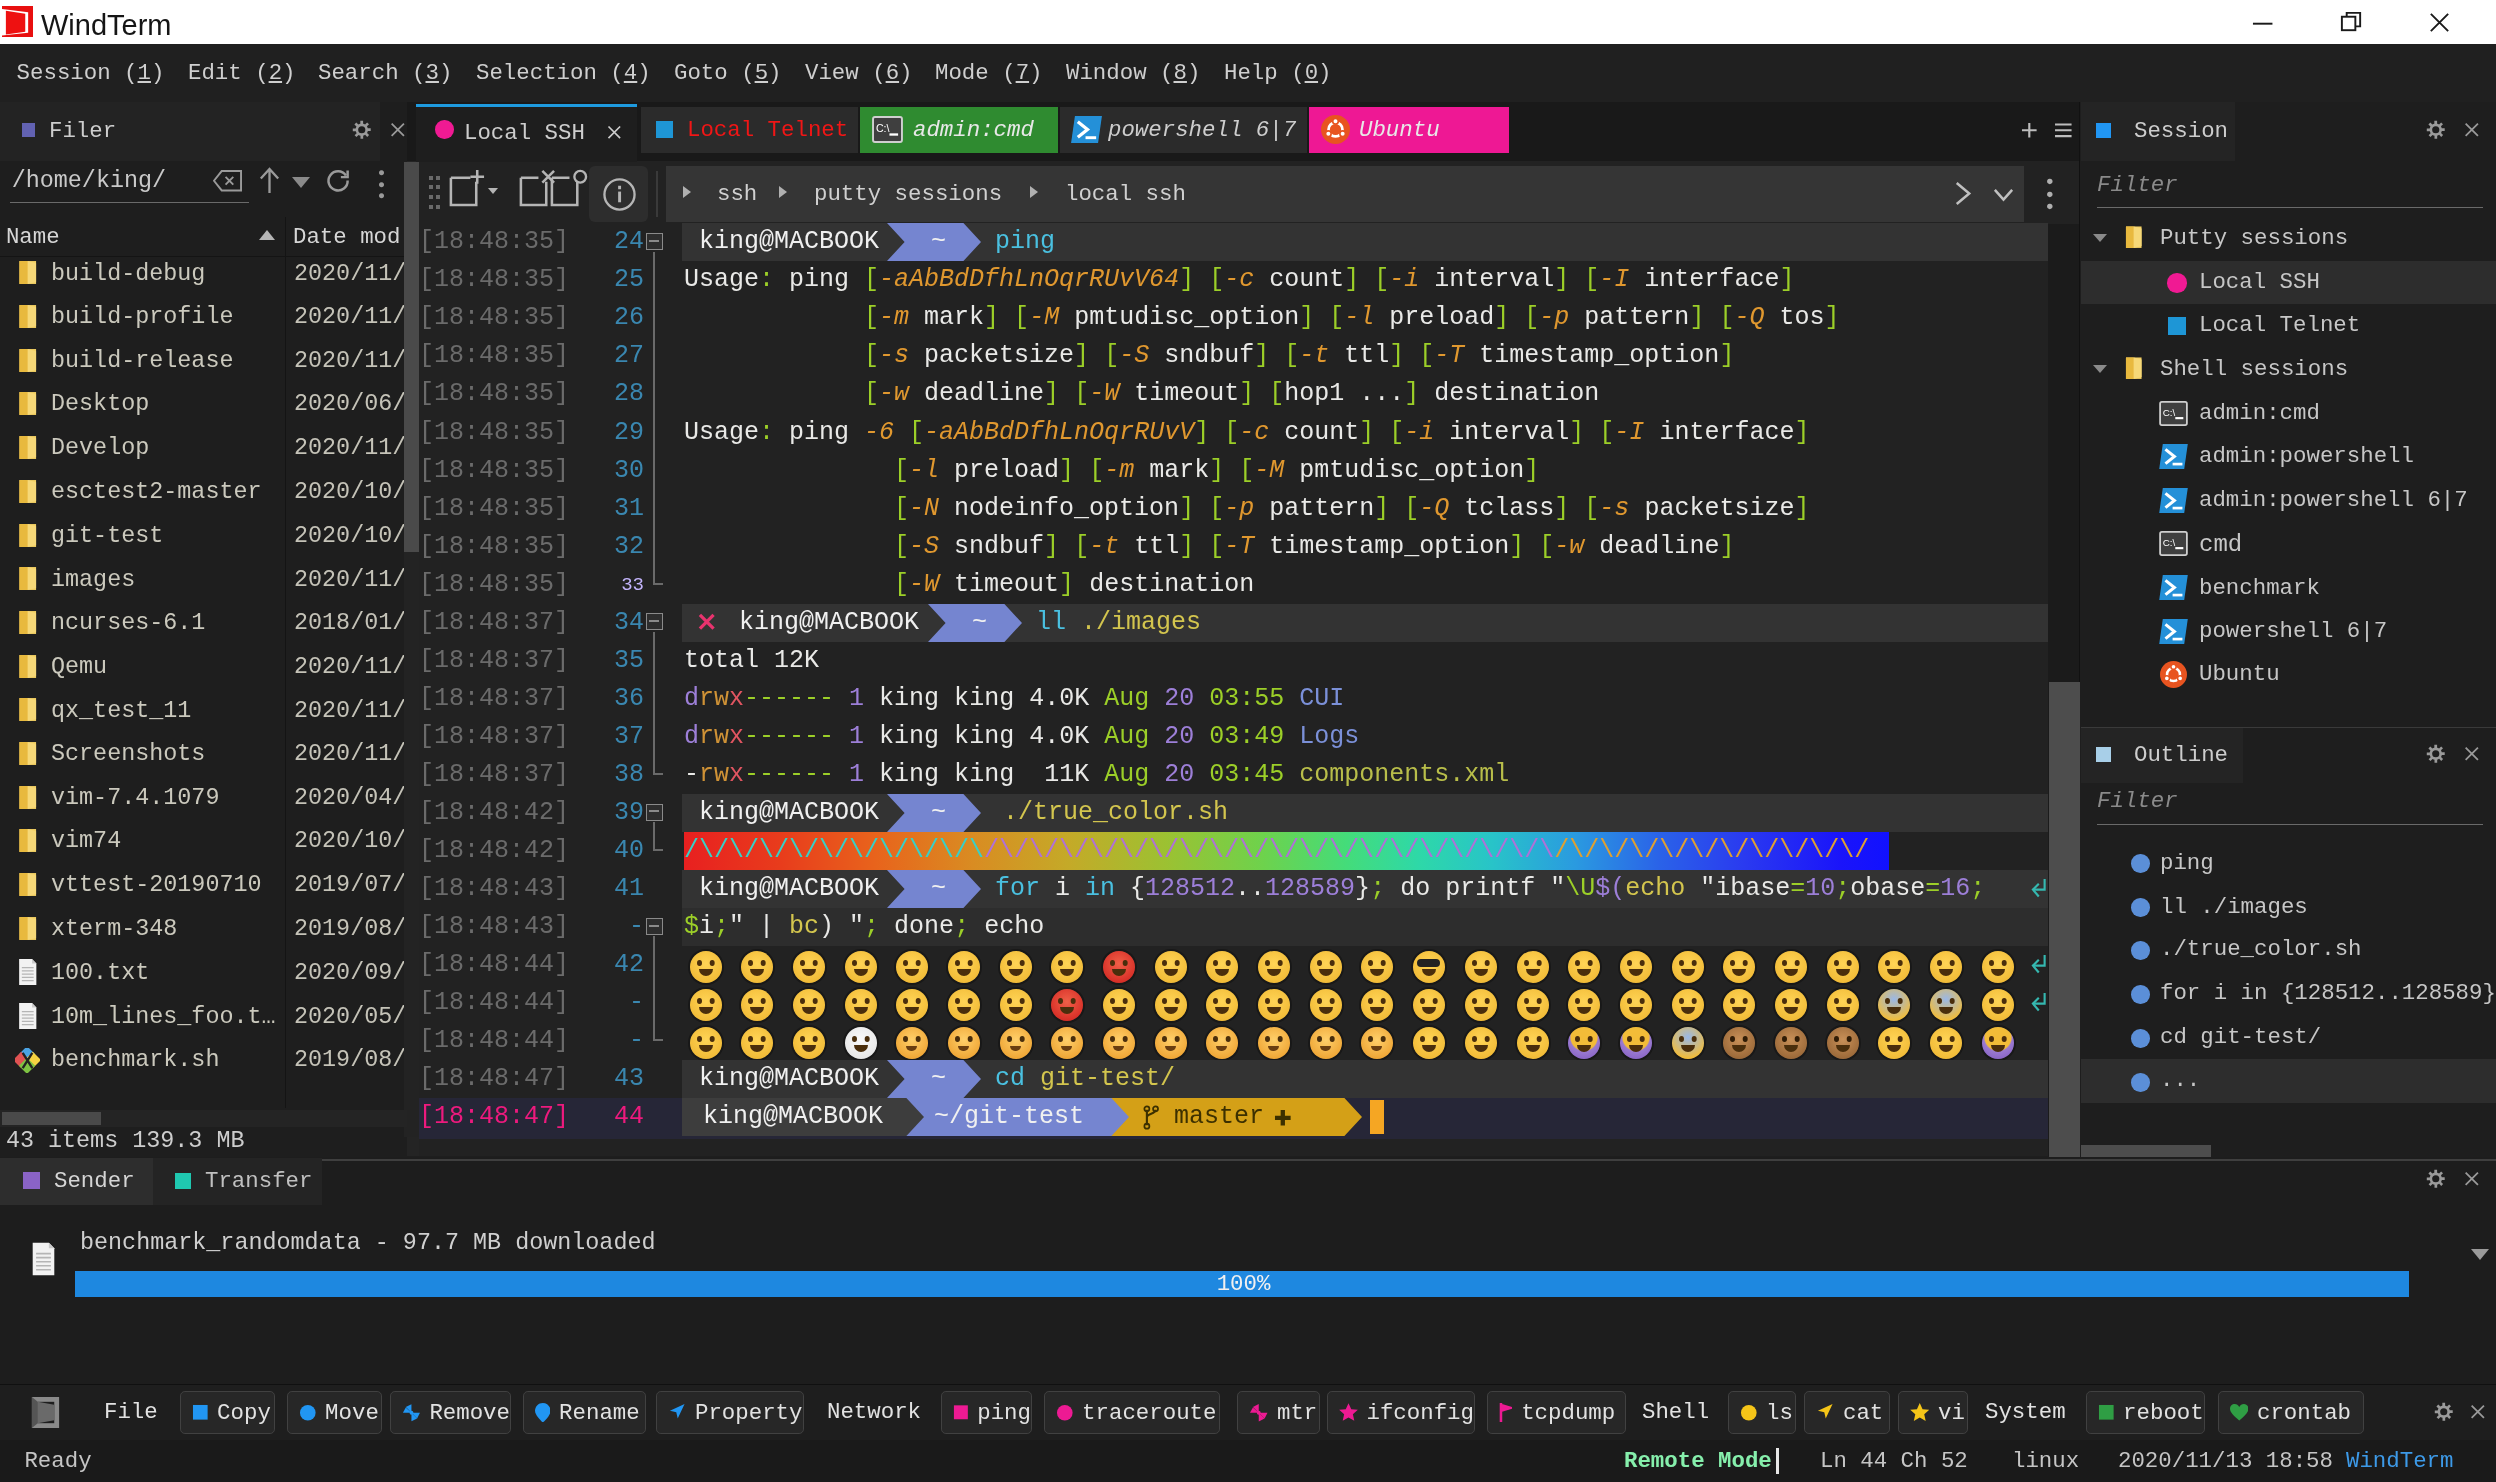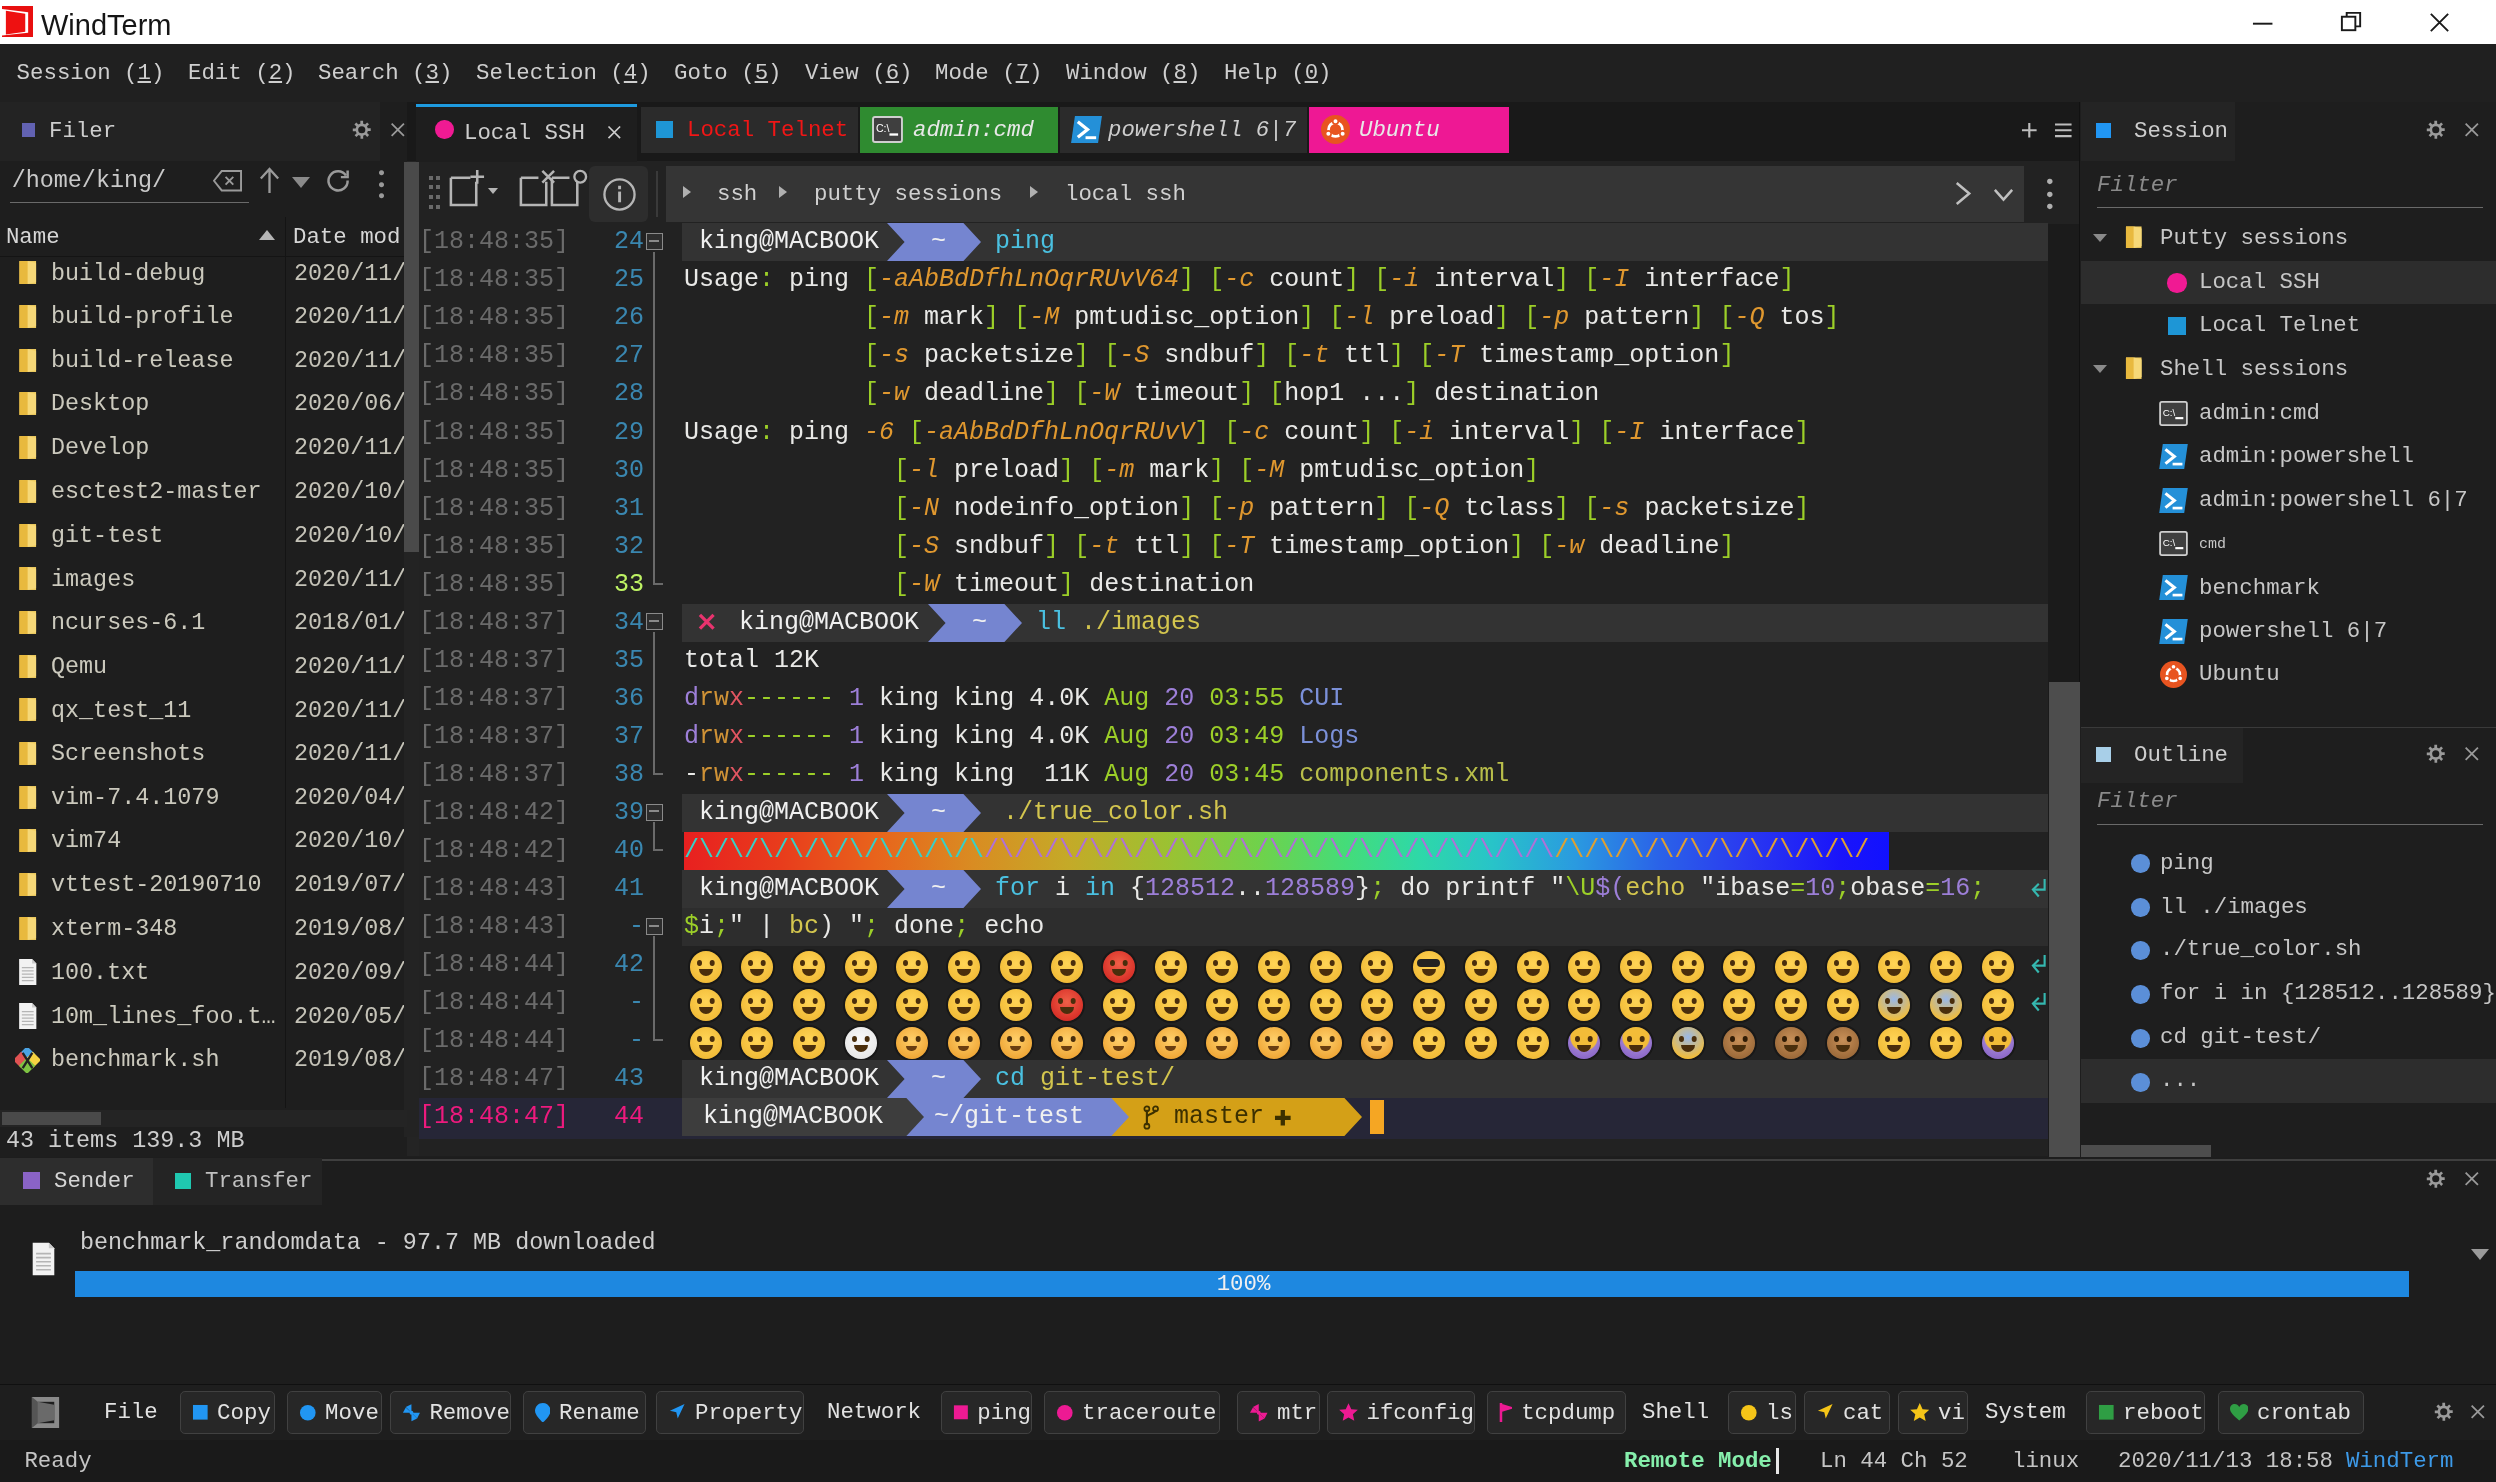--- a/index.html
+++ b/index.html
@@ -326,21 +326,21 @@
 <div class="abs" style="left:419px;top:452px;width:156px;height:38px;line-height:38px;font-size:25px;color:#6b6b6b;white-space:pre;">[18:48:35]</div>
 <div class="abs" style="left:585px;top:452px;width:59px;height:38px;line-height:38px;font-size:25px;color:#3a87b0;text-align:right;white-space:pre;">30</div>
 <div class="abs" style="left:684px;top:452px;height:38px;line-height:38px;font-size:25px;white-space:pre;"><span style="color:#e9e9e7;">              </span><span style="color:#9ccf28;">[</span><span style="color:#e0982f;font-style:italic;">-l</span><span style="color:#e9e9e7;"> preload</span><span style="color:#9ccf28;">]</span><span style="color:#e9e9e7;"> </span><span style="color:#9ccf28;">[</span><span style="color:#e0982f;font-style:italic;">-m</span><span style="color:#e9e9e7;"> mark</span><span style="color:#9ccf28;">]</span><span style="color:#e9e9e7;"> </span><span style="color:#9ccf28;">[</span><span style="color:#e0982f;font-style:italic;">-M</span><span style="color:#e9e9e7;"> pmtudisc_option</span><span style="color:#9ccf28;">]</span></div>
 <div class="abs" style="left:419px;top:490px;width:156px;height:38px;line-height:38px;font-size:25px;color:#6b6b6b;white-space:pre;">[18:48:35]</div>
 <div class="abs" style="left:585px;top:490px;width:59px;height:38px;line-height:38px;font-size:25px;color:#3a87b0;text-align:right;white-space:pre;">31</div>
 <div class="abs" style="left:684px;top:490px;height:38px;line-height:38px;font-size:25px;white-space:pre;"><span style="color:#e9e9e7;">              </span><span style="color:#9ccf28;">[</span><span style="color:#e0982f;font-style:italic;">-N</span><span style="color:#e9e9e7;"> nodeinfo_option</span><span style="color:#9ccf28;">]</span><span style="color:#e9e9e7;"> </span><span style="color:#9ccf28;">[</span><span style="color:#e0982f;font-style:italic;">-p</span><span style="color:#e9e9e7;"> pattern</span><span style="color:#9ccf28;">]</span><span style="color:#e9e9e7;"> </span><span style="color:#9ccf28;">[</span><span style="color:#e0982f;font-style:italic;">-Q</span><span style="color:#e9e9e7;"> tclass</span><span style="color:#9ccf28;">]</span><span style="color:#e9e9e7;"> </span><span style="color:#9ccf28;">[</span><span style="color:#e0982f;font-style:italic;">-s</span><span style="color:#e9e9e7;"> packetsize</span><span style="color:#9ccf28;">]</span></div>
 <div class="abs" style="left:419px;top:528px;width:156px;height:38px;line-height:38px;font-size:25px;color:#6b6b6b;white-space:pre;">[18:48:35]</div>
 <div class="abs" style="left:585px;top:528px;width:59px;height:38px;line-height:38px;font-size:25px;color:#3a87b0;text-align:right;white-space:pre;">32</div>
 <div class="abs" style="left:684px;top:528px;height:38px;line-height:38px;font-size:25px;white-space:pre;"><span style="color:#e9e9e7;">              </span><span style="color:#9ccf28;">[</span><span style="color:#e0982f;font-style:italic;">-S</span><span style="color:#e9e9e7;"> sndbuf</span><span style="color:#9ccf28;">]</span><span style="color:#e9e9e7;"> </span><span style="color:#9ccf28;">[</span><span style="color:#e0982f;font-style:italic;">-t</span><span style="color:#e9e9e7;"> ttl</span><span style="color:#9ccf28;">]</span><span style="color:#e9e9e7;"> </span><span style="color:#9ccf28;">[</span><span style="color:#e0982f;font-style:italic;">-T</span><span style="color:#e9e9e7;"> timestamp_option</span><span style="color:#9ccf28;">]</span><span style="color:#e9e9e7;"> </span><span style="color:#9ccf28;">[</span><span style="color:#e0982f;font-style:italic;">-w</span><span style="color:#e9e9e7;"> deadline</span><span style="color:#9ccf28;">]</span></div>
 <div class="abs" style="left:419px;top:566px;width:156px;height:38px;line-height:38px;font-size:25px;color:#6b6b6b;white-space:pre;">[18:48:35]</div>
-<div class="abs" style="left:585px;top:566px;width:59px;height:38px;line-height:38px;font-size:25px;color:#bef264;text-align:right;white-space:pre;">33</div>
+<div class="abs" style="left:585px;top:566px;width:59px;height:38px;line-height:38px;font-size:19px;color:#c4b5fd;text-align:right;white-space:pre;">33</div>
 <div class="abs" style="left:684px;top:566px;height:38px;line-height:38px;font-size:25px;white-space:pre;"><span style="color:#e9e9e7;">              </span><span style="color:#9ccf28;">[</span><span style="color:#e0982f;font-style:italic;">-W</span><span style="color:#e9e9e7;"> timeout</span><span style="color:#9ccf28;">]</span><span style="color:#e9e9e7;"> destination</span></div>
 <div class="abs" style="left:419px;top:604px;width:156px;height:38px;line-height:38px;font-size:25px;color:#6b6b6b;white-space:pre;">[18:48:37]</div>
 <div class="abs" style="left:585px;top:604px;width:59px;height:38px;line-height:38px;font-size:25px;color:#3a87b0;text-align:right;white-space:pre;">34</div>
 <div class="abs" style="left:646px;top:613px;width:16.6px;height:16.6px;background:#2d2d2d;border:1.5px solid #8a8a8a;"></div>
 <div class="abs" style="left:649px;top:620px;width:9.8px;height:1.8px;background:#8a8a8a;"></div>
 <div class="abs" style="left:653px;top:632px;width:1.6px;height:142px;background:#6a6a6a;"></div>
 <div class="abs" style="left:653px;top:773px;width:9.8px;height:1.6px;background:#6a6a6a;"></div>
 <div class="abs" style="left:682px;top:604px;width:1366px;height:38px;background:#333333;"></div>
 <svg class="abs" style="left:697px;top:612px" width="19.5" height="19.5" viewBox="0 0 20 20">
       <path d="M3 3 L17 17 M17 3 L3 17" stroke="#e8336e" stroke-width="3.4"></path>
@@ -796,21 +796,21 @@
 <path d="M4 0 L32 0 L28 28 L0 28 Z" fill="#2490d8"></path>
 <path d="M7 6 L17 14 L7 22" fill="none" stroke="#fff" stroke-width="3.4"></path>
 <rect x="15" y="21" width="11" height="3" fill="#fff"></rect>
     </svg>
 <div class="abs" style="left:2199px;top:479px;height:43px;line-height:43px;font-size:22.4px;color:#c7c7c7;white-space:pre;">admin:powershell 6|7</div>
 <svg class="abs" style="left:2159px;top:531px" width="29" height="25" viewBox="0 0 32 28">
 <rect x="1" y="1" width="30" height="26" rx="2" fill="#3f3f3f" stroke="#cfcfcf" stroke-width="2"></rect>
 <text x="4" y="17" font-family="Liberation Sans" font-size="11" fill="#fff">C:\</text>
 <rect x="18" y="18" width="9" height="2.4" fill="#fff"></rect>
     </svg>
-<div class="abs" style="left:2199px;top:523px;height:43px;line-height:43px;font-size:15px;color:#c7c7c7;white-space:pre;">cmd</div>
+<div class="abs" style="left:2199px;top:523px;height:43px;line-height:43px;font-size:24px;color:#c7c7c7;white-space:pre;">cmd</div>
 <svg class="abs" style="left:2159px;top:575px" width="29" height="25" viewBox="0 0 32 28">
 <path d="M4 0 L32 0 L28 28 L0 28 Z" fill="#2490d8"></path>
 <path d="M7 6 L17 14 L7 22" fill="none" stroke="#fff" stroke-width="3.4"></path>
 <rect x="15" y="21" width="11" height="3" fill="#fff"></rect>
     </svg>
 <div class="abs" style="left:2199px;top:567px;height:43px;line-height:43px;font-size:22.4px;color:#c7c7c7;white-space:pre;">benchmark</div>
 <svg class="abs" style="left:2159px;top:619px" width="29" height="25" viewBox="0 0 32 28">
 <path d="M4 0 L32 0 L28 28 L0 28 Z" fill="#2490d8"></path>
 <path d="M7 6 L17 14 L7 22" fill="none" stroke="#fff" stroke-width="3.4"></path>
 <rect x="15" y="21" width="11" height="3" fill="#fff"></rect>

